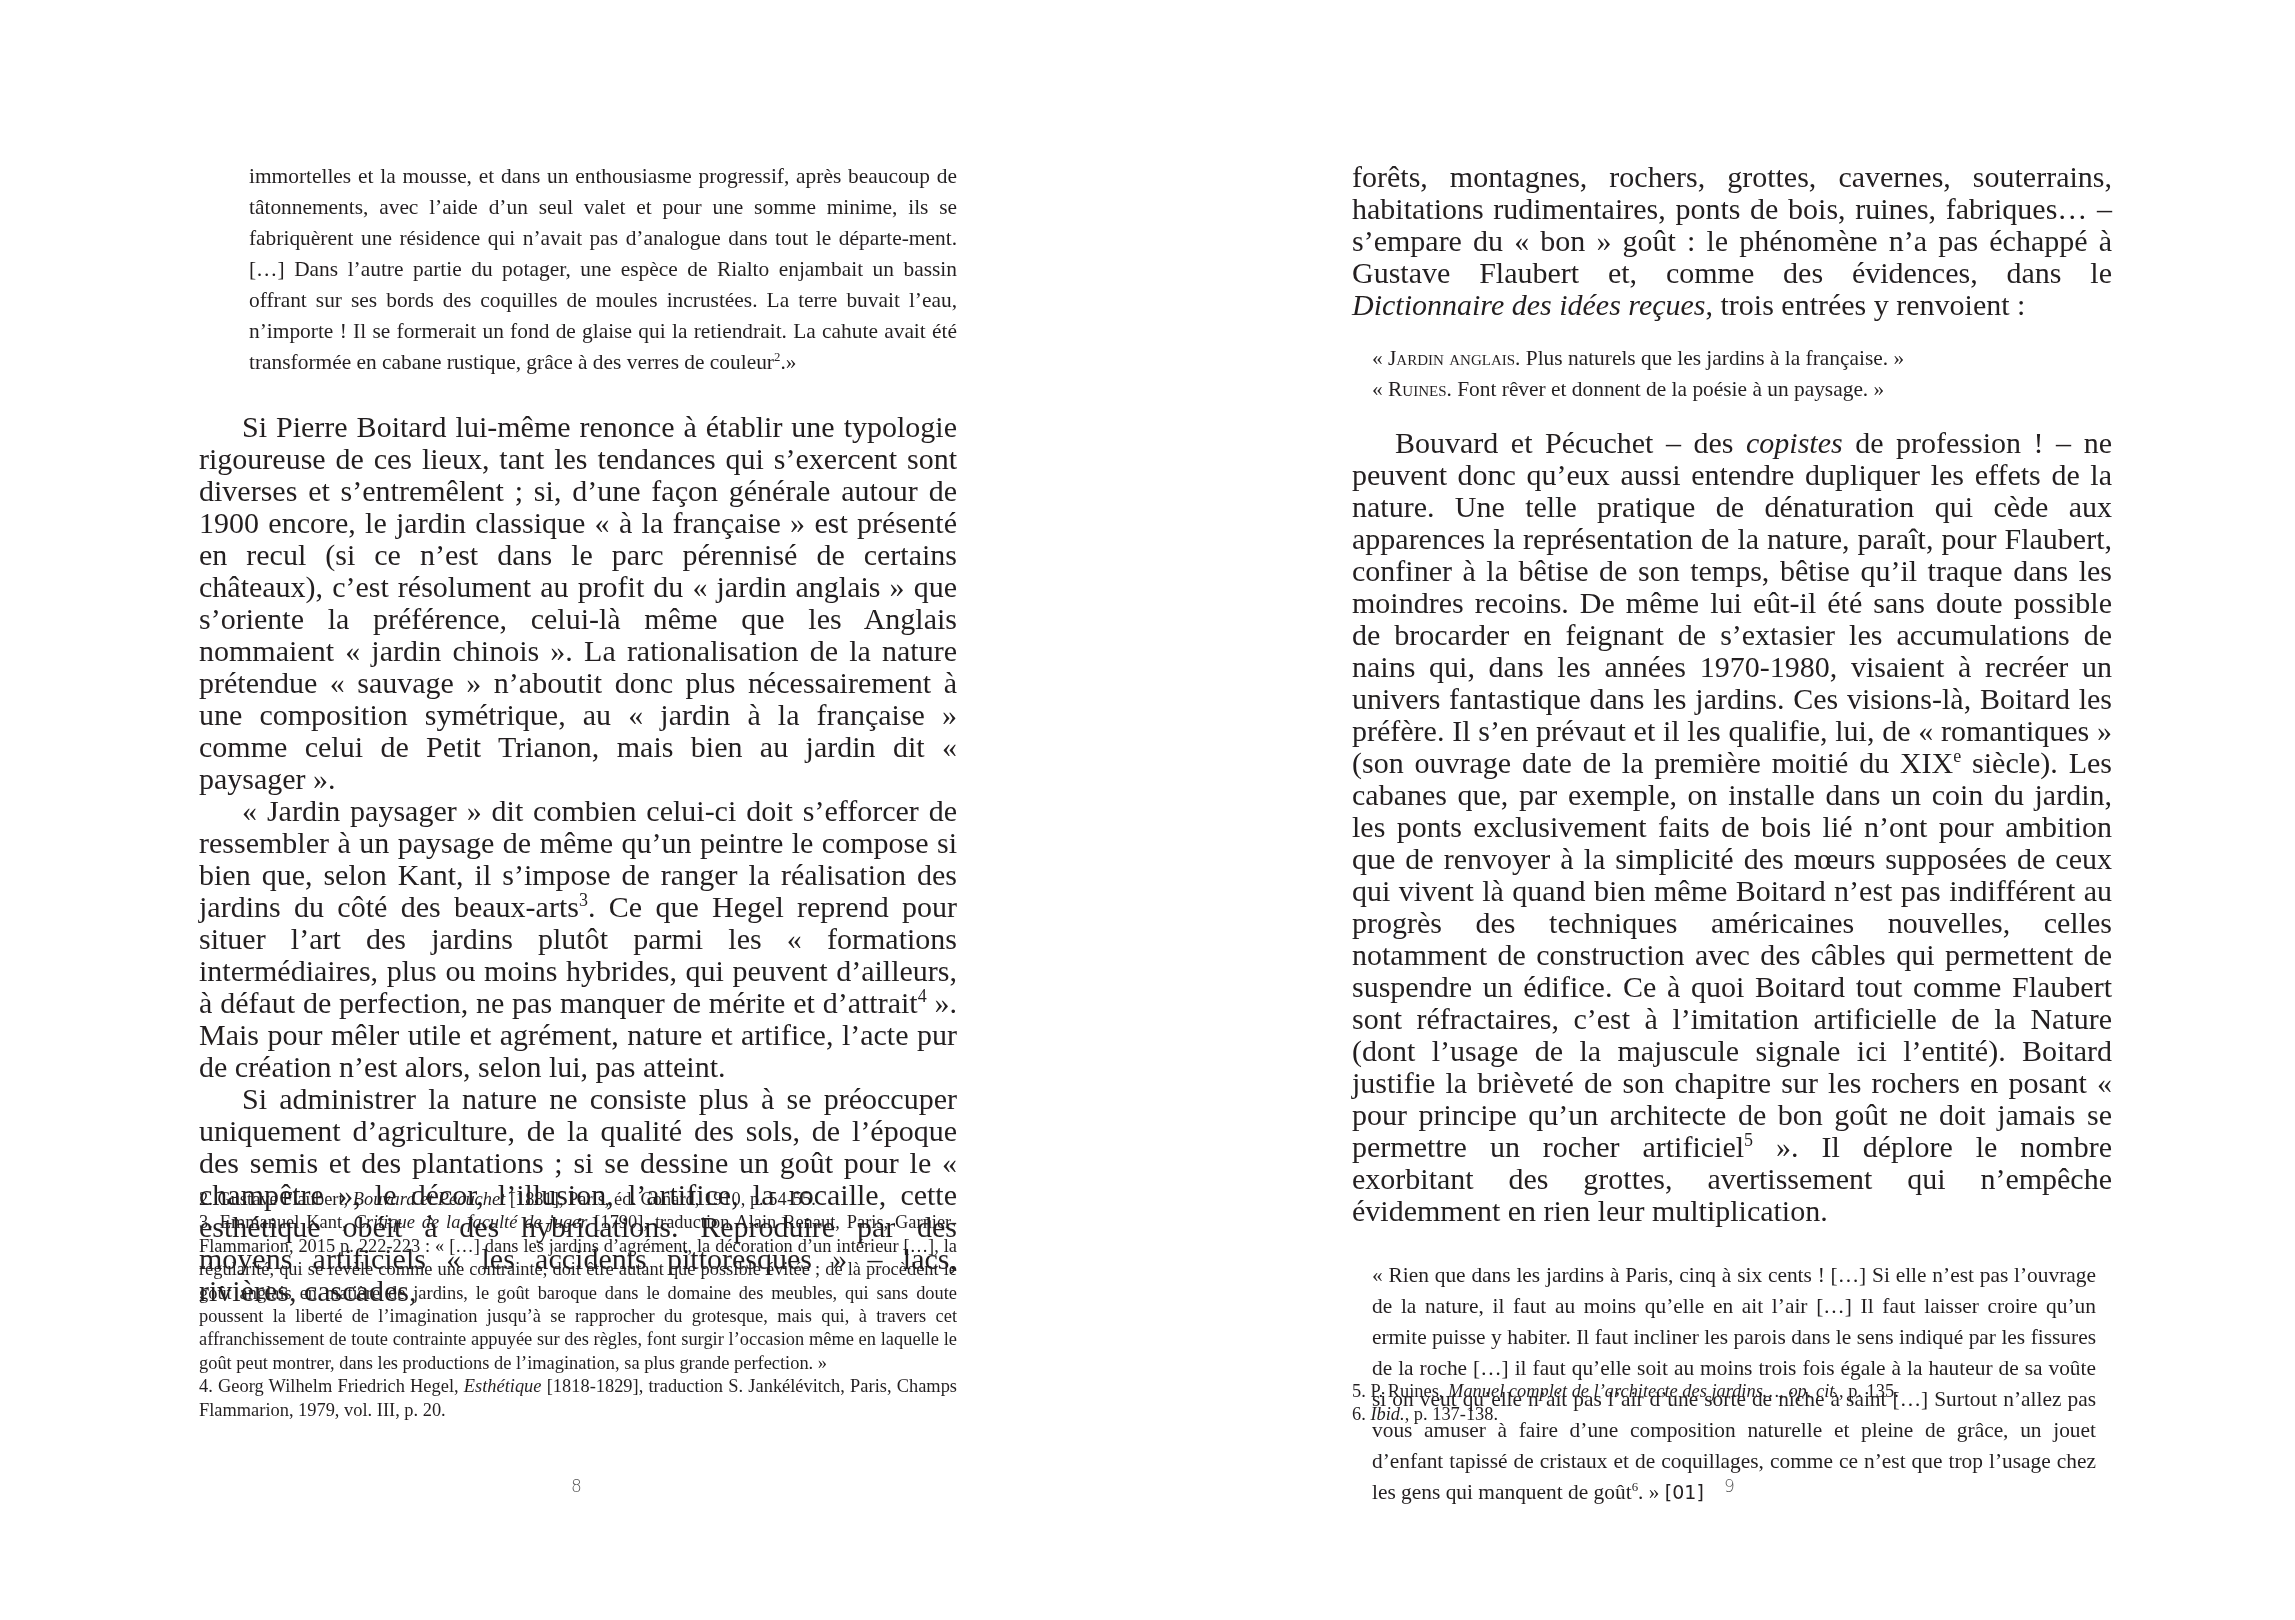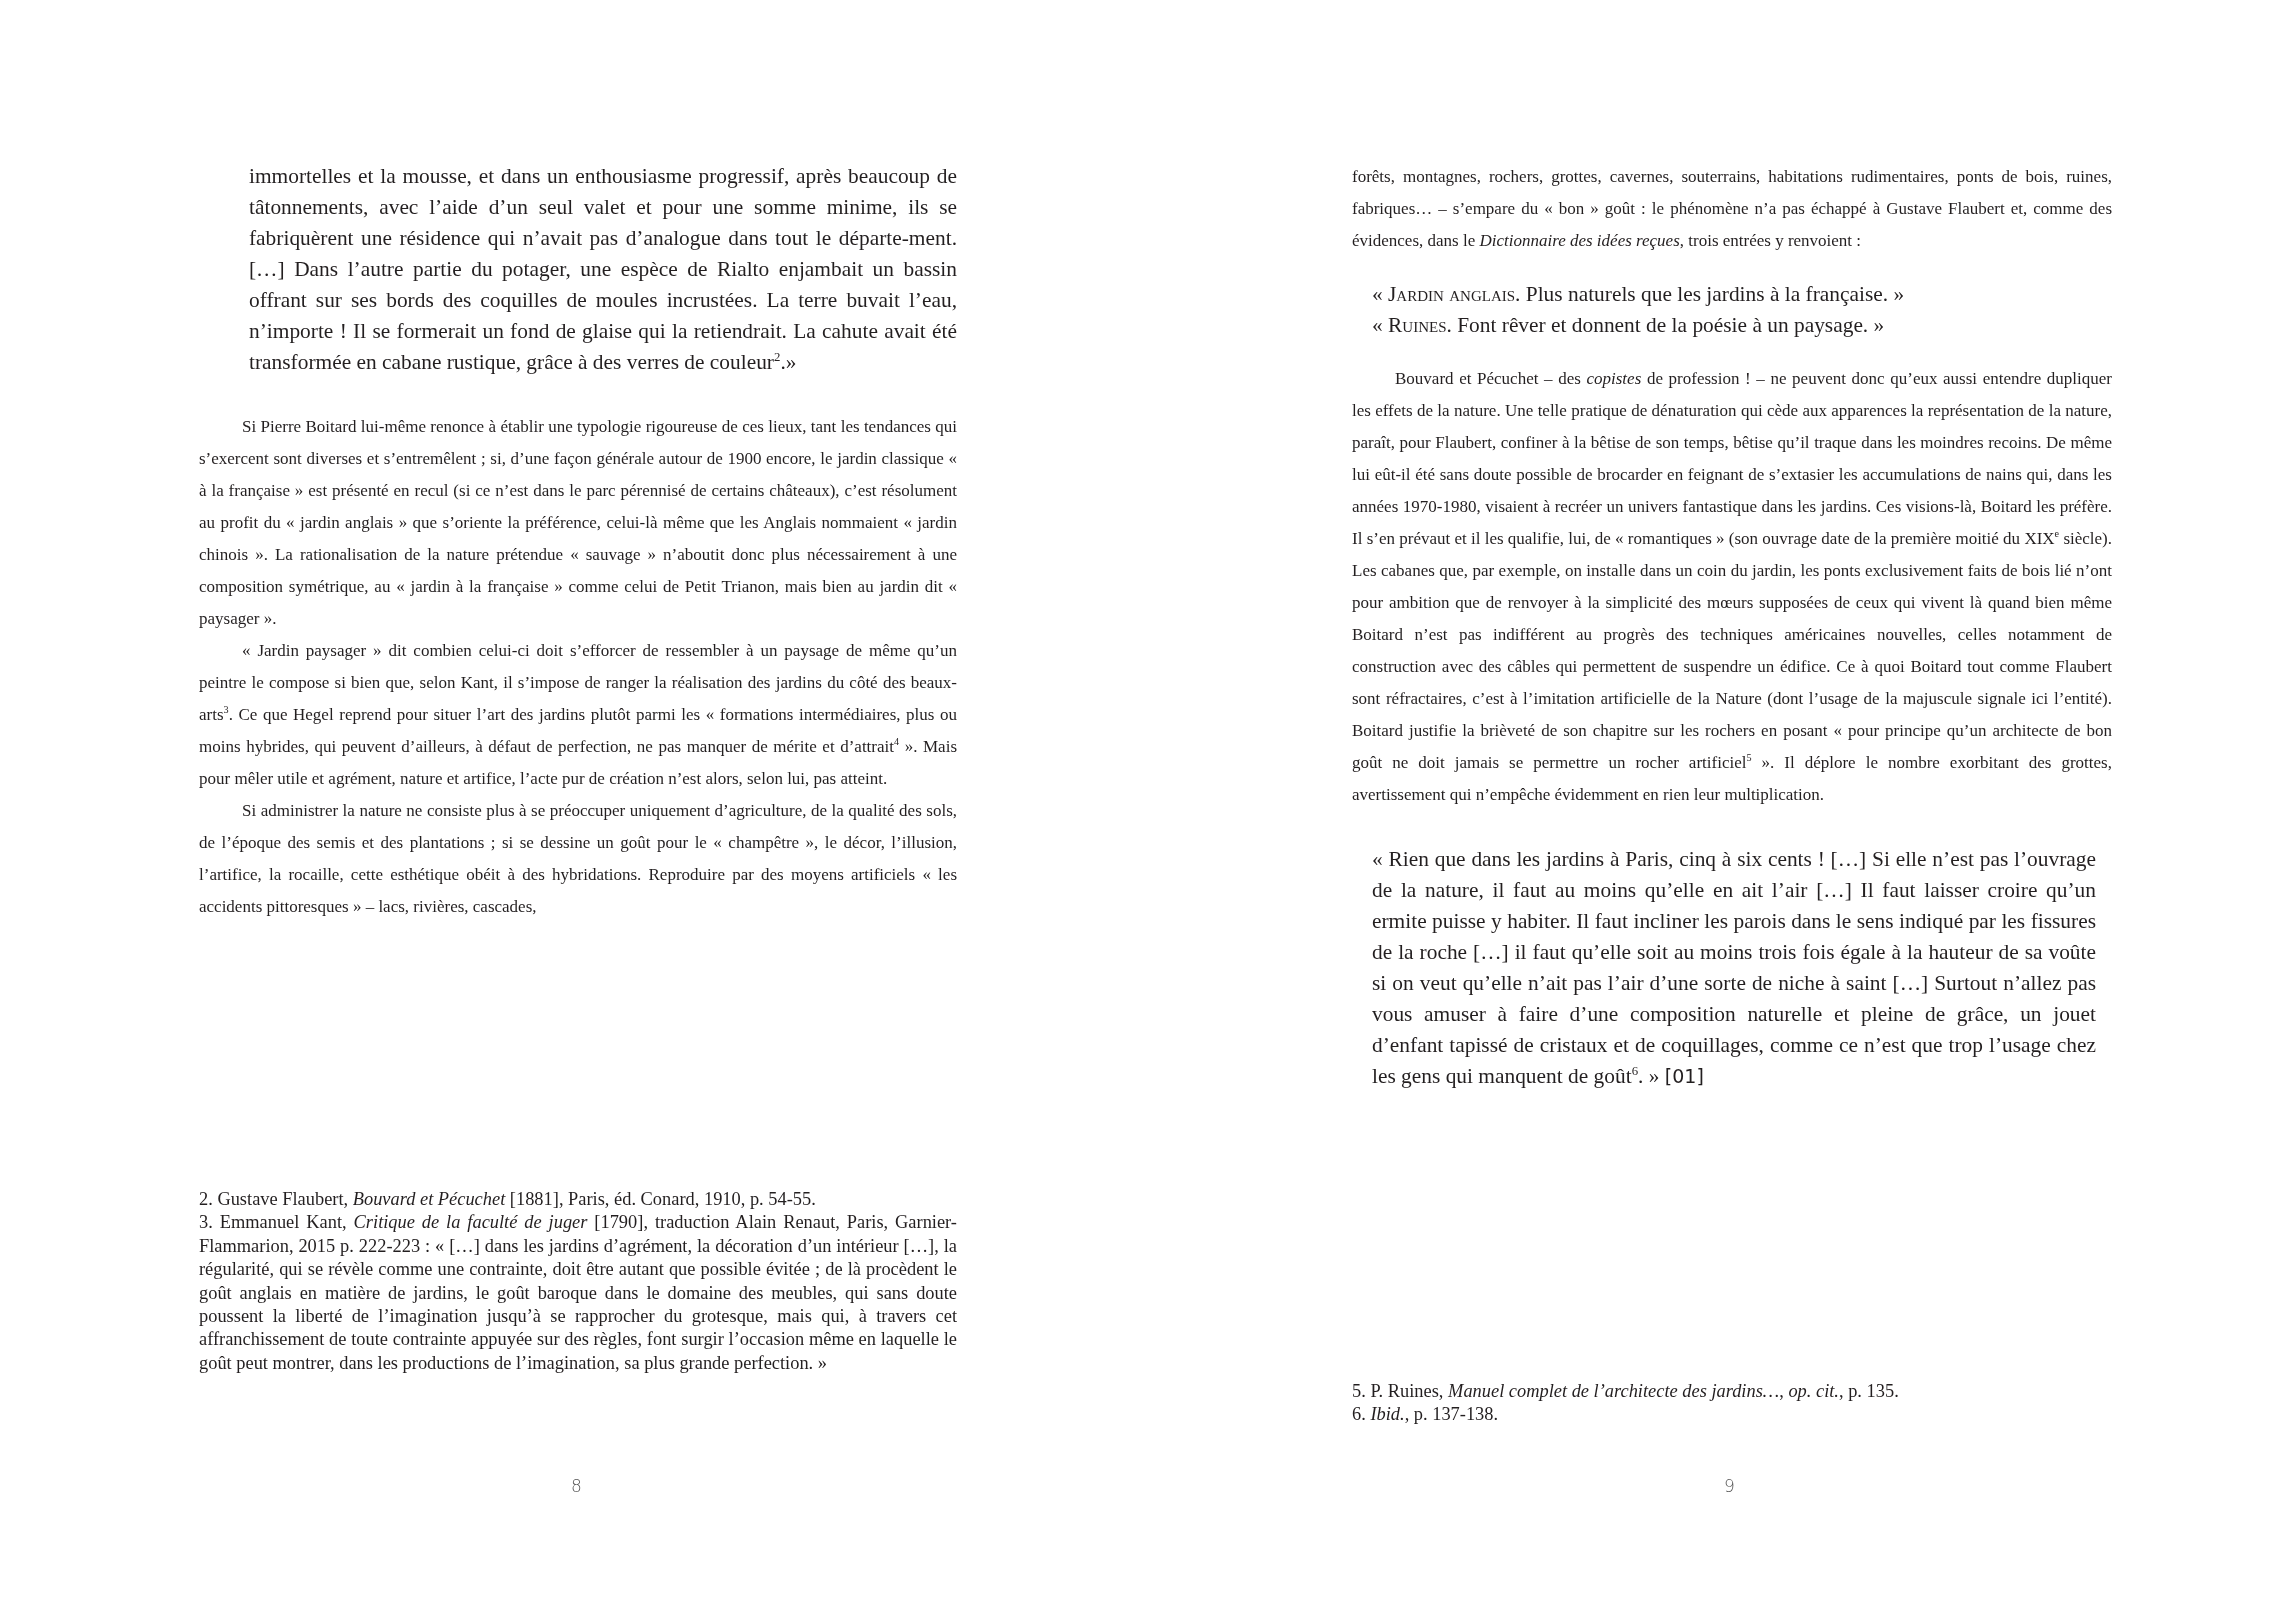--- a/index.html
+++ b/index.html
@@ -4,21 +4,21 @@
 <style>
   html, body { margin: 0; padding: 0; background: #ffffff; }
   body { width: 2295px; height: 1621px; position: relative; overflow: hidden;
          font-family: "Liberation Serif", "DejaVu Serif", serif; color: #231f20; }
   .page { position: absolute; top: 8px; height: 1618px; }
   #page-left { left: 0; width: 1147px; }
   #page-right { left: 1147px; width: 1148px; }
   .col { position: absolute; }
   #left-col { left: 199px; width: 758px; top: 153px; }
   #right-col { left: 205px; width: 760px; top: 153px; }
-  p { margin: 0; font-size: 17px; line-height: 32px; text-align: justify; hyphens: manual; }
+  p { margin: 0; font-size: 30px; line-height: 32px; text-align: justify; hyphens: manual; }
   .indent { text-indent: 43px; }
   .blockquote p { font-size: 21.4px; line-height: 31px; }
   .bq-left { margin-left: 50px; width: 708px; }
   .bq-right { margin-left: 20px; width: 724px; }
   .gap-lg { height: 33px; }
   .gap-md { height: 22px; }
   .entries p { font-size: 21.4px; line-height: 31px; text-align: left; }
   .sc { font-variant: small-caps; }
   .fn { position: absolute; font-size: 18.4px; line-height: 23.4px; text-align: justify; }
   .fn p { font-size: 18.4px; line-height: 23.4px; }
@@ -42,20 +42,21 @@
     </div>
     <div class="gap-lg"></div>
     <p class="indent">Si Pierre Boitard lui-même renonce à établir une typologie rigoureuse de ces lieux, tant les tendances qui s’exercent sont diverses et s’entremêlent ; si, d’une façon générale autour de 1900 encore, le jardin classique « à la française » est présenté en recul (si ce n’est dans le parc pérennisé de certains châteaux), c’est résolument au profit du « jardin anglais » que s’oriente la préférence, celui-là même que les Anglais nommaient « jardin chinois ». La rationalisation de la nature prétendue « sauvage » n’aboutit donc plus nécessairement à une composition symétrique, au « jardin à la française » comme celui de Petit Trianon, mais bien au jardin dit « paysager ».</p>
     <p class="indent"><span>« Jardin paysager » dit combien celui-ci doit s’efforcer de ressembler à un paysage de même qu’un peintre le compose si bien que, selon Kant, il s’impose de ranger la réalisation des jardins du côté des beaux-arts</span><sup>3</sup><span>. Ce que Hegel reprend pour situer l’art des jardins plutôt parmi les « formations intermédiaires, plus ou moins hybrides, qui peuvent d’ailleurs, à défaut de perfection, ne pas manquer de mérite et d’attrait</span><sup>4</sup><span> ». Mais pour mêler utile et agrément, nature et artifice, l’acte pur de création n’est alors, selon lui, pas atteint.</span></p>
     <p class="indent">Si administrer la nature ne consiste plus à se préoccuper uniquement d’agriculture, de la qualité des sols, de l’époque des semis et des plantations ; si se dessine un goût pour le « champêtre », le décor, l’illusion, l’artifice, la rocaille, cette esthétique obéit à des hybridations. Reproduire par des moyens artificiels « les accidents pittoresques » – lacs, rivières, cascades,</p>
   </div>
 
   <div class="fn" id="left-fn">
     <p><span>2. </span><span>Gustave Flaubert, </span><i>Bouvard et Pécuchet</i><span> [1881], Paris, éd. Conard, 1910, p. 54-55.</span></p>
     <p><span>3. </span><span>Emmanuel Kant, </span><i>Critique de la faculté de juger</i><span> [1790], traduction Alain Renaut, Paris, Garnier-Flammarion, 2015 p. 222-223 : « […] dans les jardins d’agrément, la décoration d’un intérieur […], la régularité, qui se révèle comme une contrainte, doit être autant que possible évitée ; de là procèdent le goût anglais en matière de jardins, le goût baroque dans le domaine des meubles, qui sans doute poussent la liberté de l’imagination jusqu’à se rapprocher du grotesque, mais qui, à travers cet affranchissement de toute contrainte appuyée sur des règles, font surgir l’occasion même en laquelle le goût peut montrer, dans les productions de l’imagination, sa plus grande perfection. »</span></p>
+    <p><span>4. </span><span>Georg Wilhelm Friedrich Hegel, </span><i>Esthétique</i><span> [1818-1829], traduction S. Jankélévitch, Paris, Champs Flammarion, 1979, vol. III, p. 20.</span></p>
   </div>
 
   <div class="pagenum" id="pnum-left">8</div>
 </div>
 
 <div class="page" id="page-right">
   <div class="col" id="right-col">
     <p><span>forêts, montagnes, rochers, grottes, cavernes, souterrains, habitations rudimentaires, ponts de bois, ruines, fabriques… – s’empare du « bon » goût : le phénomène n’a pas échappé à Gustave Flaubert et, comme des évidences, dans le </span><i>Dictionnaire des idées reçues</i><span>, trois entrées y renvoient :</span></p>
     <div class="gap-md"></div>
     <div class="entries bq-right">

